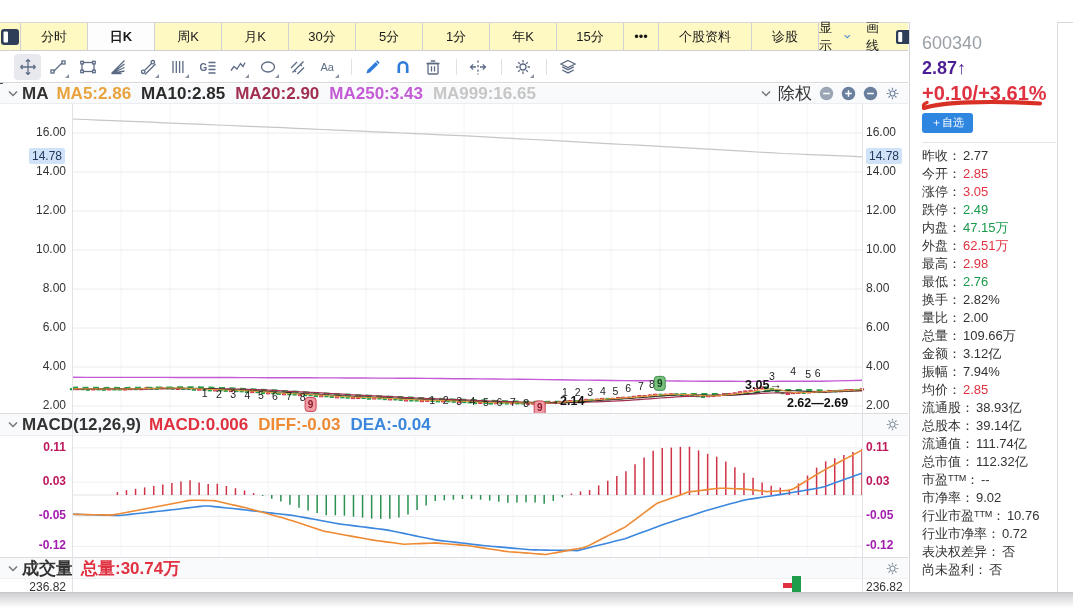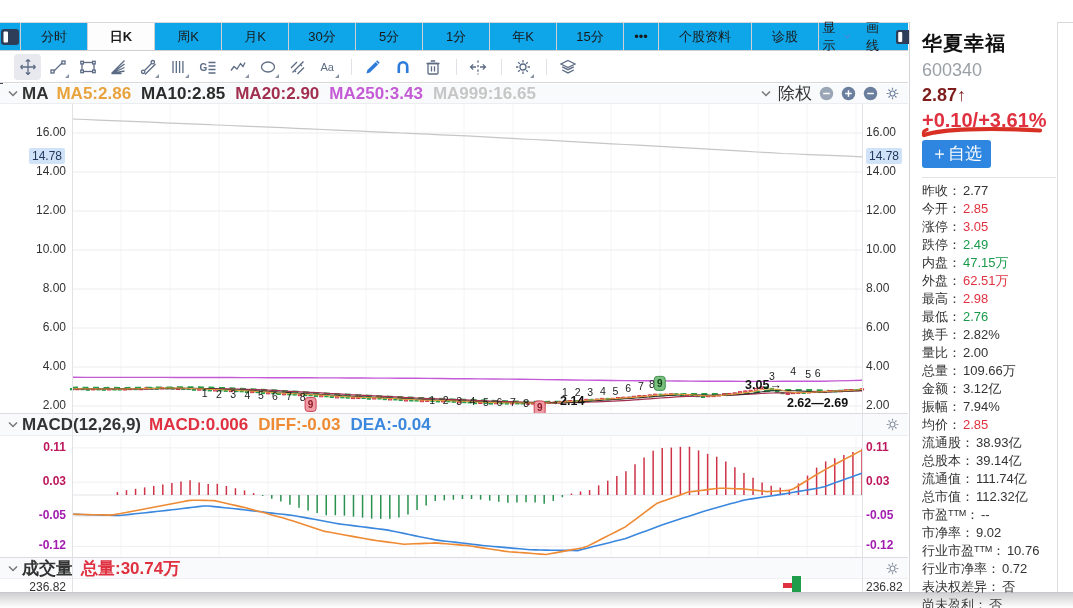--- a/index.html
+++ b/index.html
@@ -2,22 +2,22 @@
 <html><head>
 <meta charset="utf-8">
 <style>
   html,body{margin:0;padding:0;}
   body{width:1073px;height:608px;overflow:hidden;background:#fff;
        font-family:"Liberation Sans","DejaVu Sans",sans-serif;color:#222;}
   .app{position:relative;width:1073px;height:608px;background:#fff;}
   .hairline{position:absolute;background:#d8d8dc;}
   .edge-strip{position:absolute;left:0;top:22px;width:3px;height:62px;background:#3f4654;}
   
-  .tabbar{position:absolute;left:0;top:22px;width:908px;height:29px;background:#0ea5e9;
-          border-top:1px solid #d8d8dc;border-bottom:1px solid #cfcfd4;display:flex;align-items:stretch;box-sizing:border-box;text-align:right;}
+  .tabbar{position:absolute;left:0;top:22px;width:908px;height:29px;background:#fef9c3;
+          border-top:1px solid #d8d8dc;border-bottom:1px solid #cfcfd4;display:flex;align-items:stretch;box-sizing:border-box;}
   .lead-cell{width:46px;display:flex;align-items:center;justify-content:center;border-right:1px solid #d0d0d4;}
   .tab{display:flex;align-items:center;justify-content:center;font-size:13px;color:#1a1a1a;
        border-right:1px solid #d0d0d4;white-space:nowrap;}
   .tab.active{background:#fdfdfe;font-weight:bold;}
   .tab-right{margin-left:auto;display:flex;align-items:center;gap:16px;padding-right:10px;font-size:13px;}
   .tr-item{display:flex;align-items:center;gap:8px;}
   
   .toolbar{position:absolute;left:0;top:51px;width:908px;height:32px;background:#fff;
            border-bottom:1px solid #d8d8d8;display:flex;align-items:center;padding-left:14px;box-sizing:border-box;}
   .tbtn{position:relative;width:27px;height:26px;display:flex;align-items:center;justify-content:center;
@@ -43,24 +43,24 @@
   .tick.red{color:#be185d;font-weight:bold;}
   .tick.green{color:#a21caf;font-weight:bold;}
   .marker{position:absolute;font-size:12px;color:#223a5e;background:#cfe2f8;padding:1px 3px;border-radius:2px;}
   svg.pane{position:absolute;left:0;}
   .volbar{position:absolute;width:9px;}
   
   .sidebar{position:absolute;left:909px;top:22px;width:149px;height:570px;background:#fff;
            border-left:1px solid #d5d5d8;border-right:1px solid #dcdcde;box-sizing:border-box;padding:8px 0 0 12px;}
   .sb-name{font-size:20px;font-weight:bold;color:#111;letter-spacing:1px;}
   .sb-code{font-size:18px;color:#9aa0a6;margin-top:3px;}
-  .sb-price{font-size:18px;font-weight:bold;color:#7f1d1d;margin-top:4px;}
+  .sb-price{font-size:18px;font-weight:bold;color:#4c1d95;margin-top:4px;}
   .sb-change{position:relative;font-size:20px;font-weight:bold;color:#e03140;margin-top:3px;width:124px;}
   .sb-underline{position:absolute;left:-2px;top:17px;}
-  .sb-fav{display:inline-block;margin-top:8px;background:#2f86e0;color:#fff;font-size:17px;
+  .sb-fav{display:inline-block;margin-top:8px;background:#2f86e0;color:#fff;font-size:11px;
           padding:2px 9px 3px;border-radius:3px;}
   .sb-divider{width:134px;height:1px;background:#e3e3e6;margin-top:9px;}
   .stats{margin-top:4px;}
   .stat-row{display:flex;font-size:13px;height:18px;line-height:18px;white-space:nowrap;}
   .stat-row .lab{color:#333;}
   .stat-row .val{margin-left:2px;}
   .v-up{color:#e03140;}.v-down{color:#189a4a;}.v-flat{color:#333;}
   .bottom-shadow{position:absolute;left:0;top:593px;width:1073px;height:15px;
           background:linear-gradient(180deg,rgba(130,130,135,.38),rgba(245,245,245,0));}
 </style>
@@ -799,21 +799,20 @@
   <div id="vol-bars">
       <div class="volbar" style="left: 782.95px; top: 583px; height: 5px; background: rgb(224, 49, 64);"></div>
       <div class="volbar" style="left: 792.43px; top: 576px; height: 16px; background: rgb(31, 157, 75);"></div>
     </div>
 
   <div class="plot-border" style="left:72px;"></div>
   <div class="plot-border" style="left:862px;"></div>
   <div class="hairline" style="left:0;top:592px;width:1073px;height:1px;background:#c9c9cd;"></div>
 
   <div class="sidebar">
-    <div class="sb-name">华夏幸福</div>
     <div class="sb-code">600340</div>
     <div class="sb-price">
       <span>2.87</span><span>↑</span>
     </div>
     <div class="sb-change">
       <span>+0.10/+3.61%</span>
       <svg class="sb-underline" width="126" height="12" viewBox="0 0 126 12">
         <path d="M4 9 C 22 3, 68 1.5, 120 4.5" fill="none" stroke="#d93025" stroke-width="4.2" stroke-linecap="round"></path>
         <path d="M4 9 C 2.5 6.5, 4 4.5, 7 3.5" fill="none" stroke="#d93025" stroke-width="3.4" stroke-linecap="round"></path>
       </svg>

